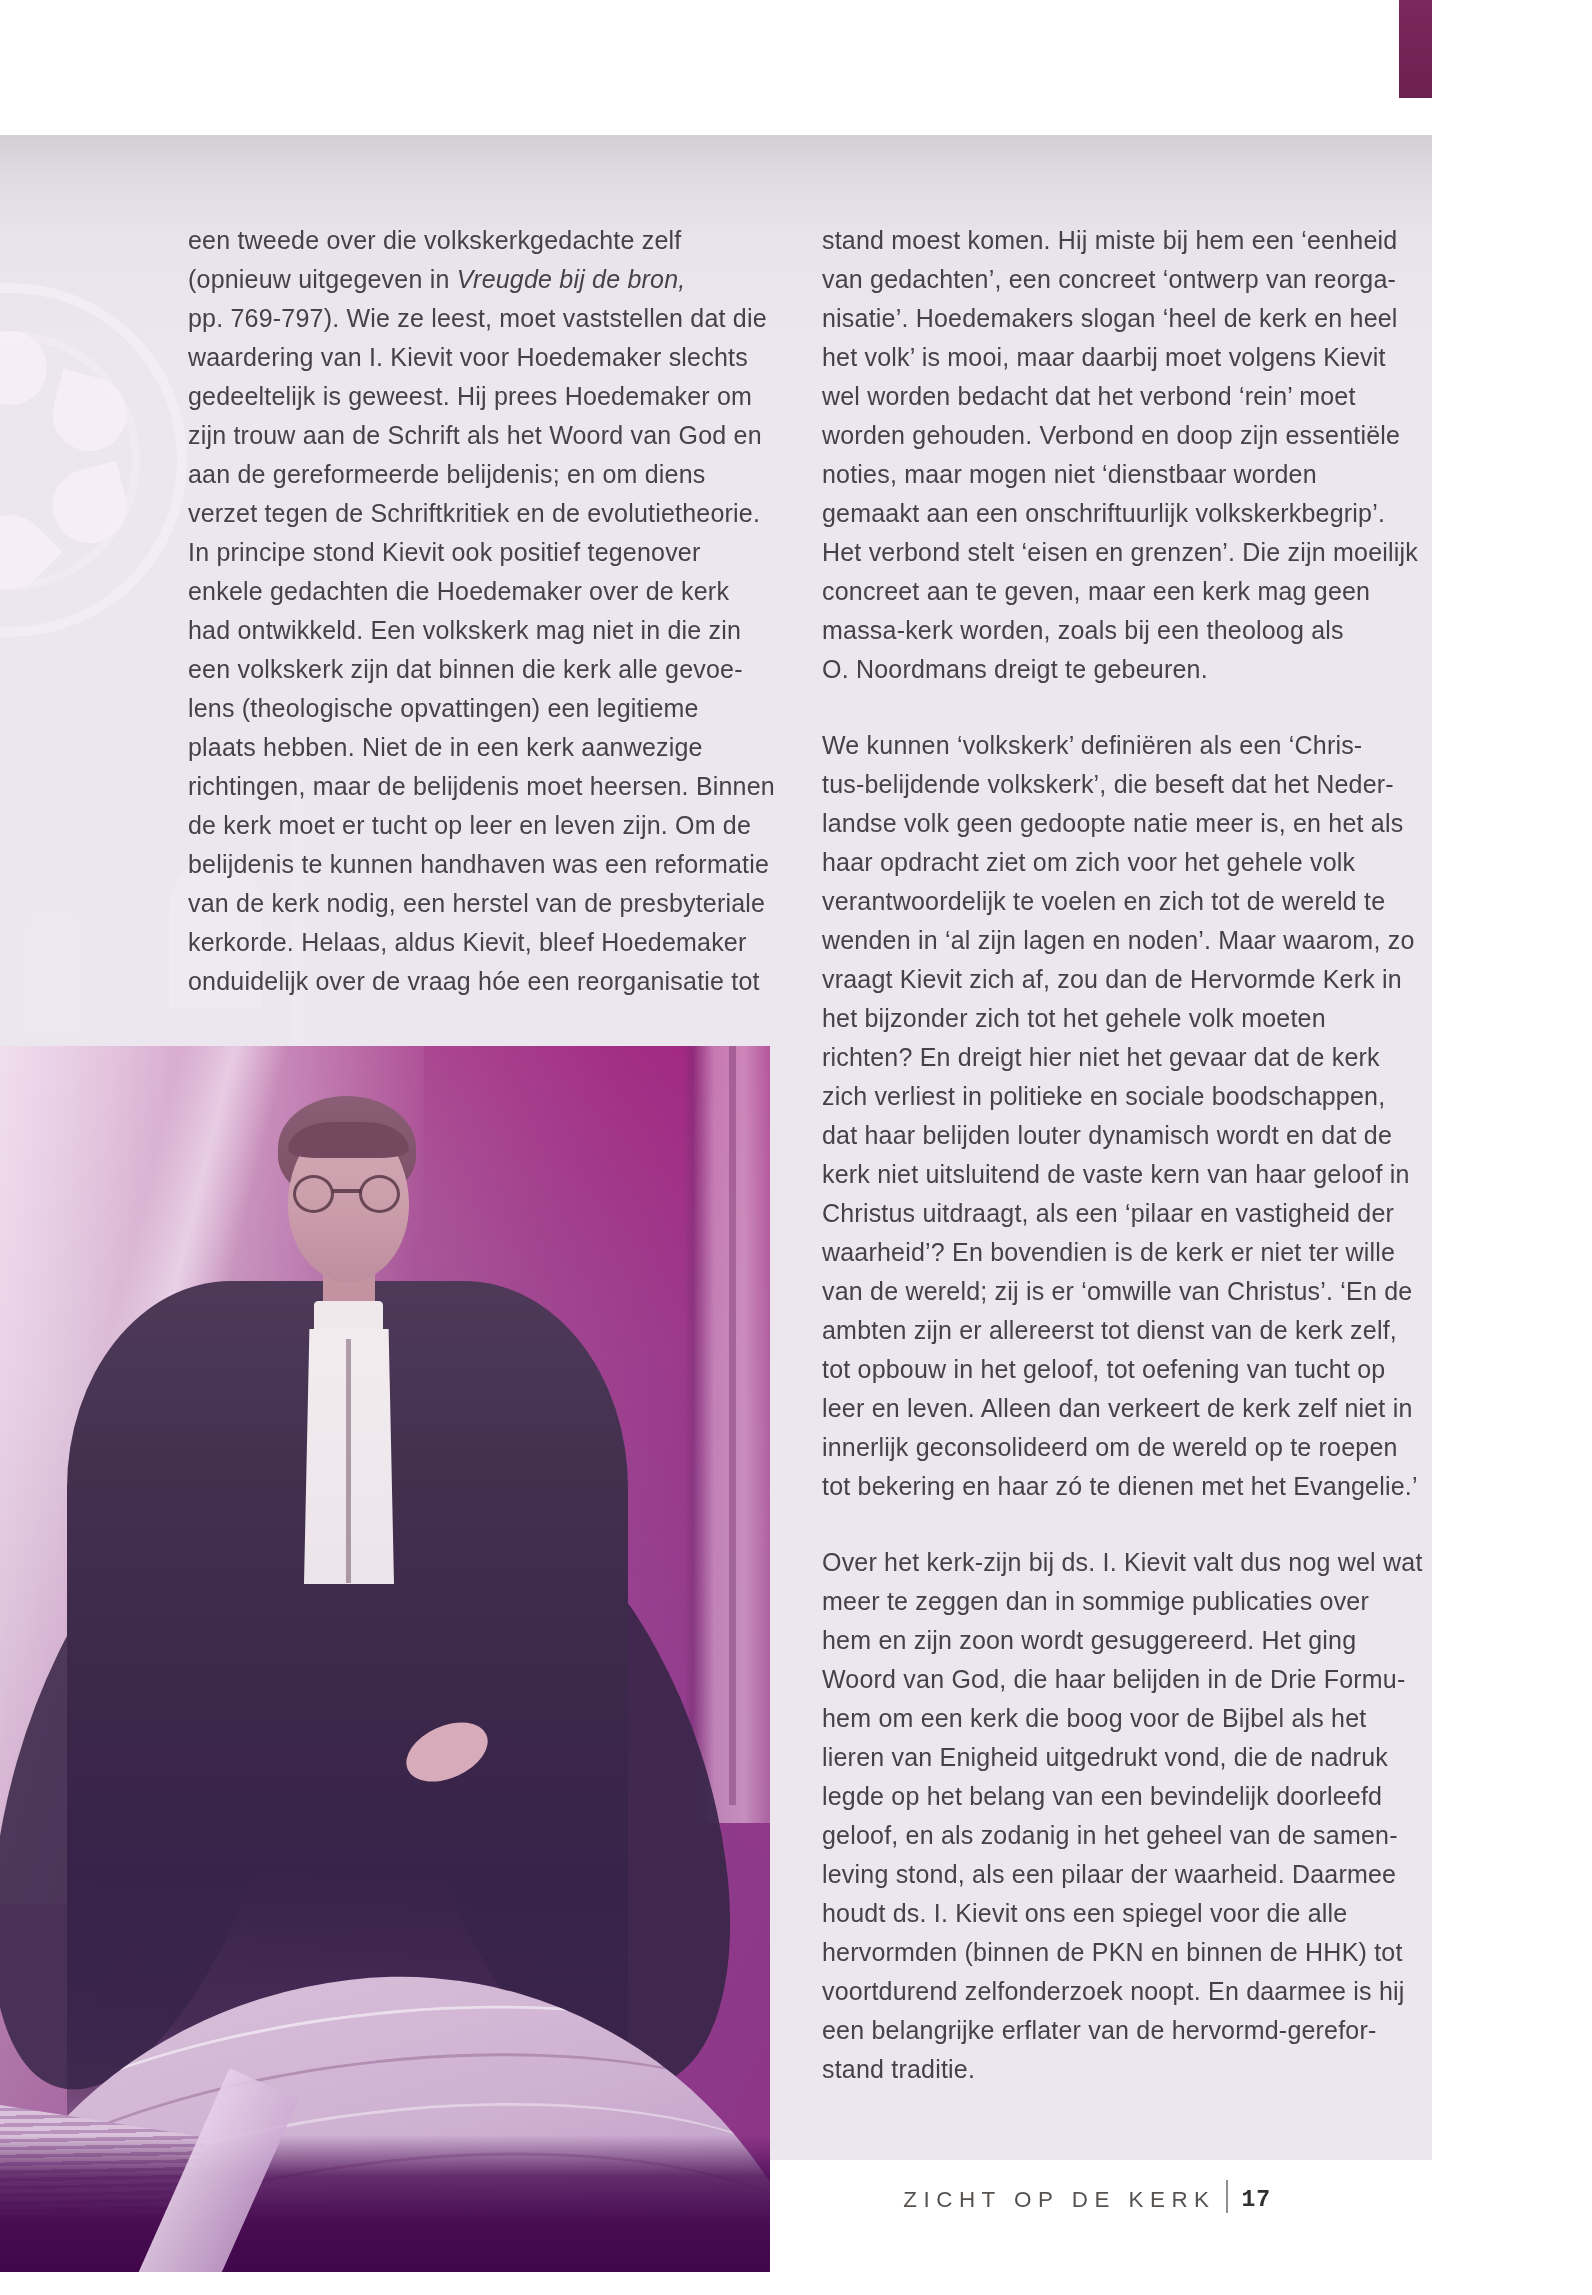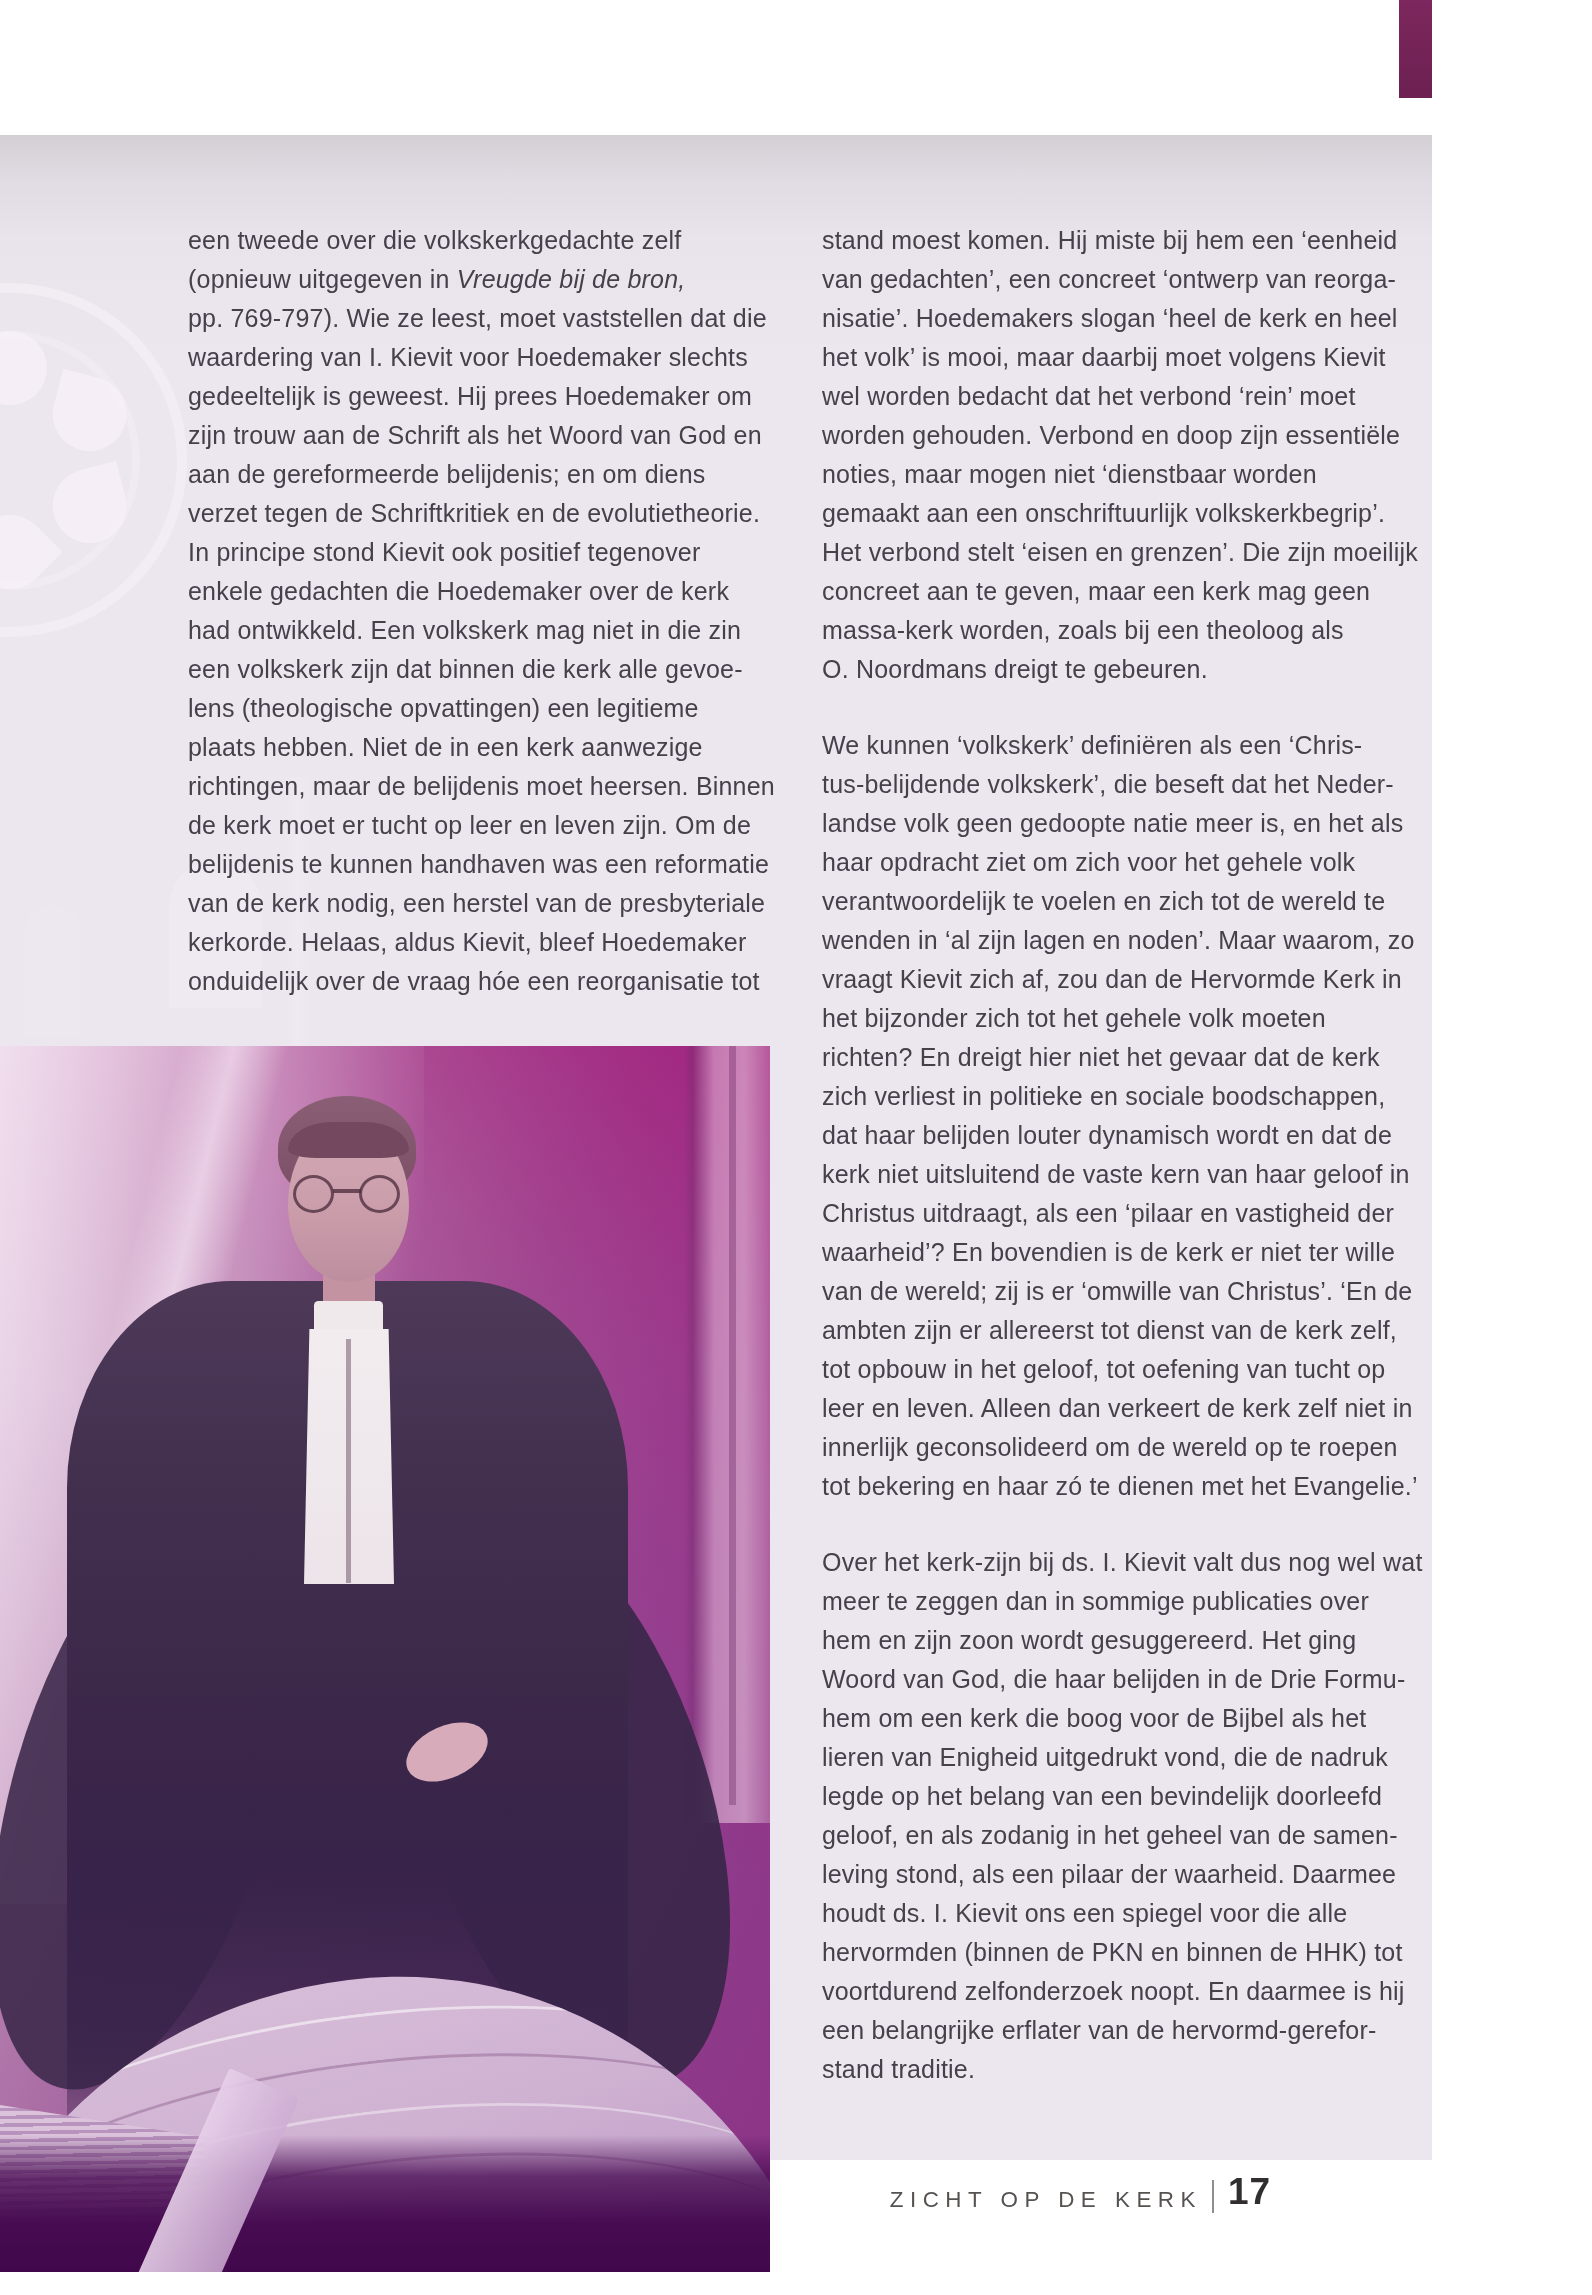--- a/index.html
+++ b/index.html
@@ -96,21 +96,21 @@
     background:linear-gradient(180deg,rgba(76,16,86,0) 0%,rgba(74,14,84,0.8) 30%,
       var(--photo-dark,#470b51) 65%,#40084a 100%);}
   .bookmark{left:177px;top:1027px;width:76px;height:242px;transform:rotate(24deg);border-radius:3.5px;
     background:linear-gradient(90deg,rgba(231,208,233,0.9),rgba(206,173,212,0.85));}
 
   
   .footer{top:2175px;right:161px;height:38px;display:flex;align-items:flex-end;}
   .footer > *{position:static;}
   .footer-title{font-size:22.4px;letter-spacing:6.5px;color:var(--footer-text,#565250);}
   .footer-sep{width:1.7px;height:33px;background:#8e8e8e;margin:0 14px 0 10.4px;}
-  .footer-num{font-size:37px;font-weight:700;color:var(--page-number-color,#302e2f);letter-spacing:0.9px;}
+  .footer-num{font-size:23px;font-weight:700;color:var(--page-number-color,#302e2f);letter-spacing:0.9px;font-family:Liberation Mono, monospace;}
 </style>
 </head>
 <body>
 
 <div class="page">
 
   <div class="corner-bar"></div>
 
   <div class="panel">
     <div class="ring1"></div>

